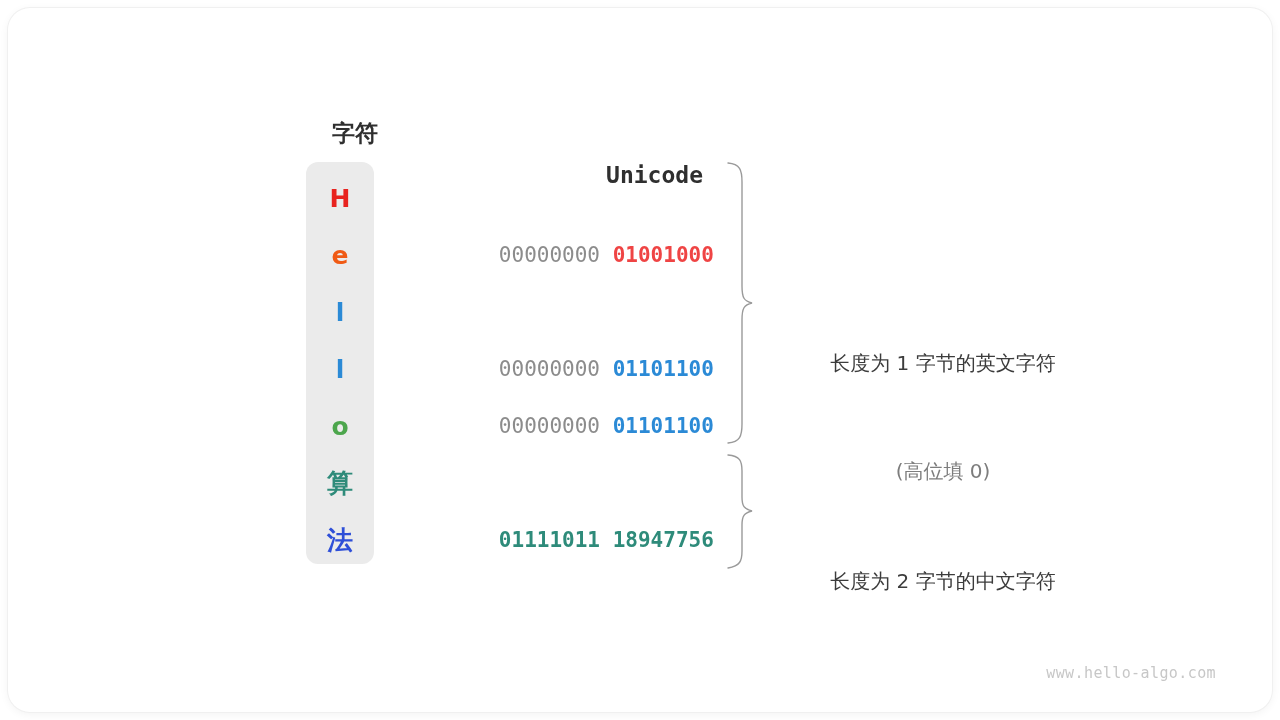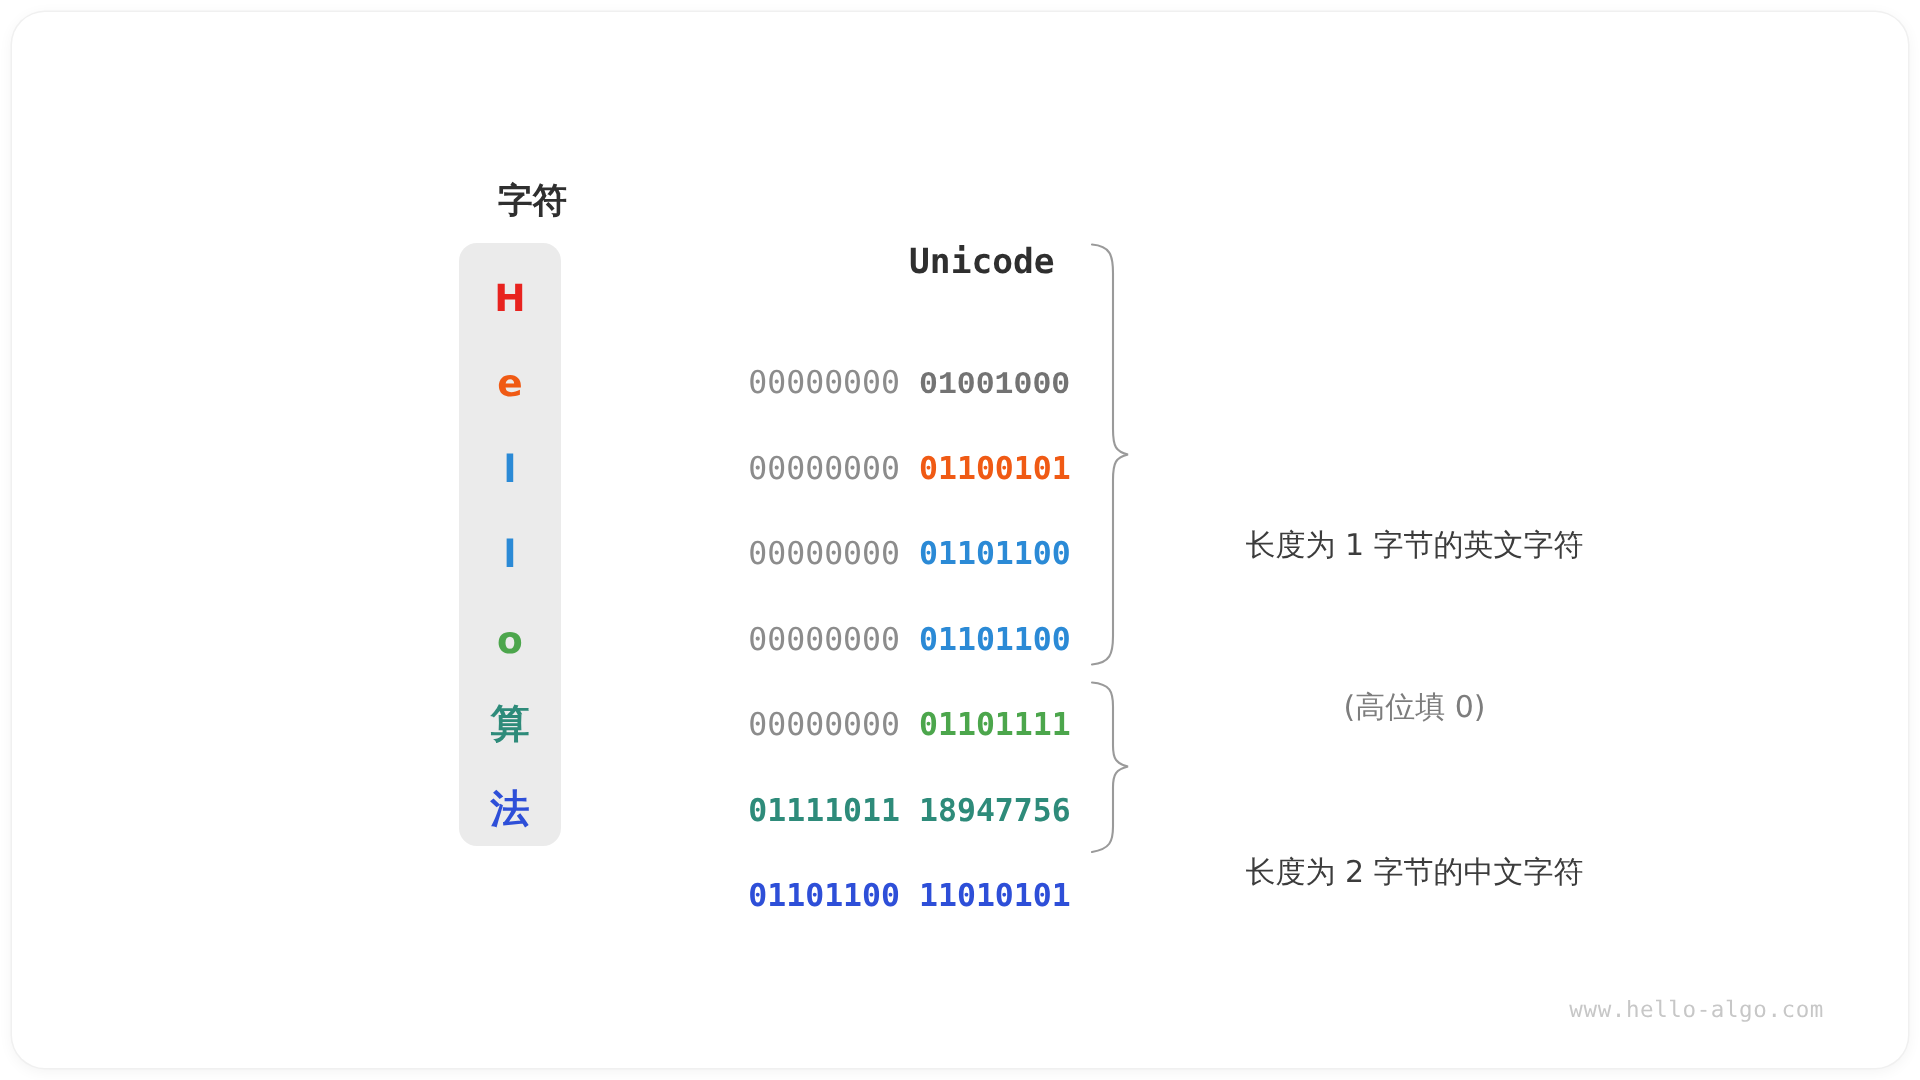--- a/index.html
+++ b/index.html
@@ -122,52 +122,43 @@
 <div id="card">
   <div id="figure">
 
     <div class="col-header" id="hdr-char">字符</div>
     <div class="col-header" id="hdr-code">Unicode</div>
 
     <div id="char-column-bg"></div>
 
     <div class="char-cell" style="top:162px;color:#e8231f;">H</div>
     <div class="code-cell" style="top:162px;">
-      <span class="code-hi">00000000</span><span> </span><span class="code-lo" style="color:#737373;font-family:Liberation Mono, monospace;">01001000</span>
+      <span class="code-hi">00000000</span><span> </span><span class="code-lo" style="color:#ef4444;">01001000</span>
     </div>
 
     <div class="char-cell" style="top:219px;color:#f05a14;">e</div>
-    <div class="code-cell" style="top:219px;">
-      <span class="code-hi">00000000</span><span> </span><span class="code-lo" style="color:#f05a14;">01100101</span>
-    </div>
 
     <div class="char-cell" style="top:276px;color:#2b8ad6;">l</div>
     <div class="code-cell" style="top:276px;">
       <span class="code-hi">00000000</span><span> </span><span class="code-lo" style="color:#2b8ad6;">01101100</span>
     </div>
 
     <div class="char-cell" style="top:333px;color:#2b8ad6;">l</div>
     <div class="code-cell" style="top:333px;">
       <span class="code-hi">00000000</span><span> </span><span class="code-lo" style="color:#2b8ad6;">01101100</span>
     </div>
 
     <div class="char-cell" style="top:390px;color:#4ca64c;">o</div>
-    <div class="code-cell" style="top:390px;">
-      <span class="code-hi">00000000</span><span> </span><span class="code-lo" style="color:#4ca64c;">01101111</span>
-    </div>
 
     <div class="char-cell cjk" style="top:447px;color:#2e8b7a;">算</div>
     <div class="code-cell" style="top:447px;">
       <span class="code-lo" style="color:#2e8b7a;">01111011</span><span> </span><span class="code-lo" style="color:#2e8b7a;">18947756</span>
     </div>
 
     <div class="char-cell cjk" style="top:504px;color:#2e4fd8;">法</div>
-    <div class="code-cell" style="top:504px;">
-      <span class="code-lo" style="color:#2e4fd8;">01101100</span><span> </span><span class="code-lo" style="color:#2e4fd8;">11010101</span>
-    </div>
 
     <svg class="brace" style="left:712px; top:150px; width:40px; height:290px;" viewBox="0 0 40 290">
       <path d="M 8 5
                C 20 6, 22 12, 22 24
                L 22 128
                C 22 140, 24 143, 32 145
                C 24 147, 22 150, 22 162
                L 22 266
                C 22 278, 20 284, 8 285" fill="none" stroke="#9a9a9a" stroke-width="1.4" stroke-linecap="round"></path>
     </svg>

